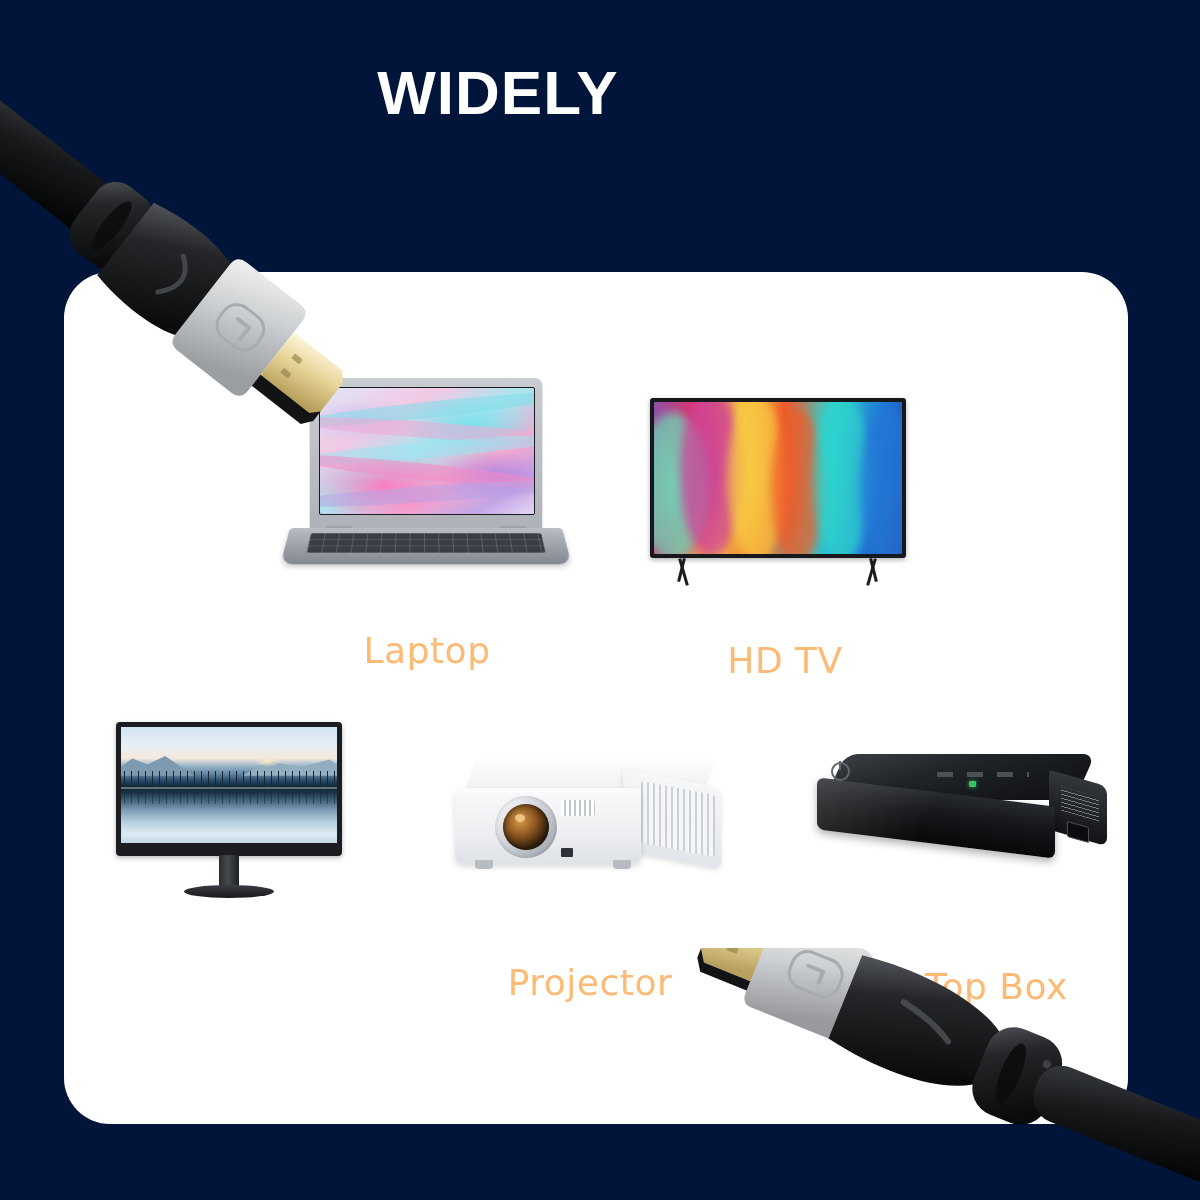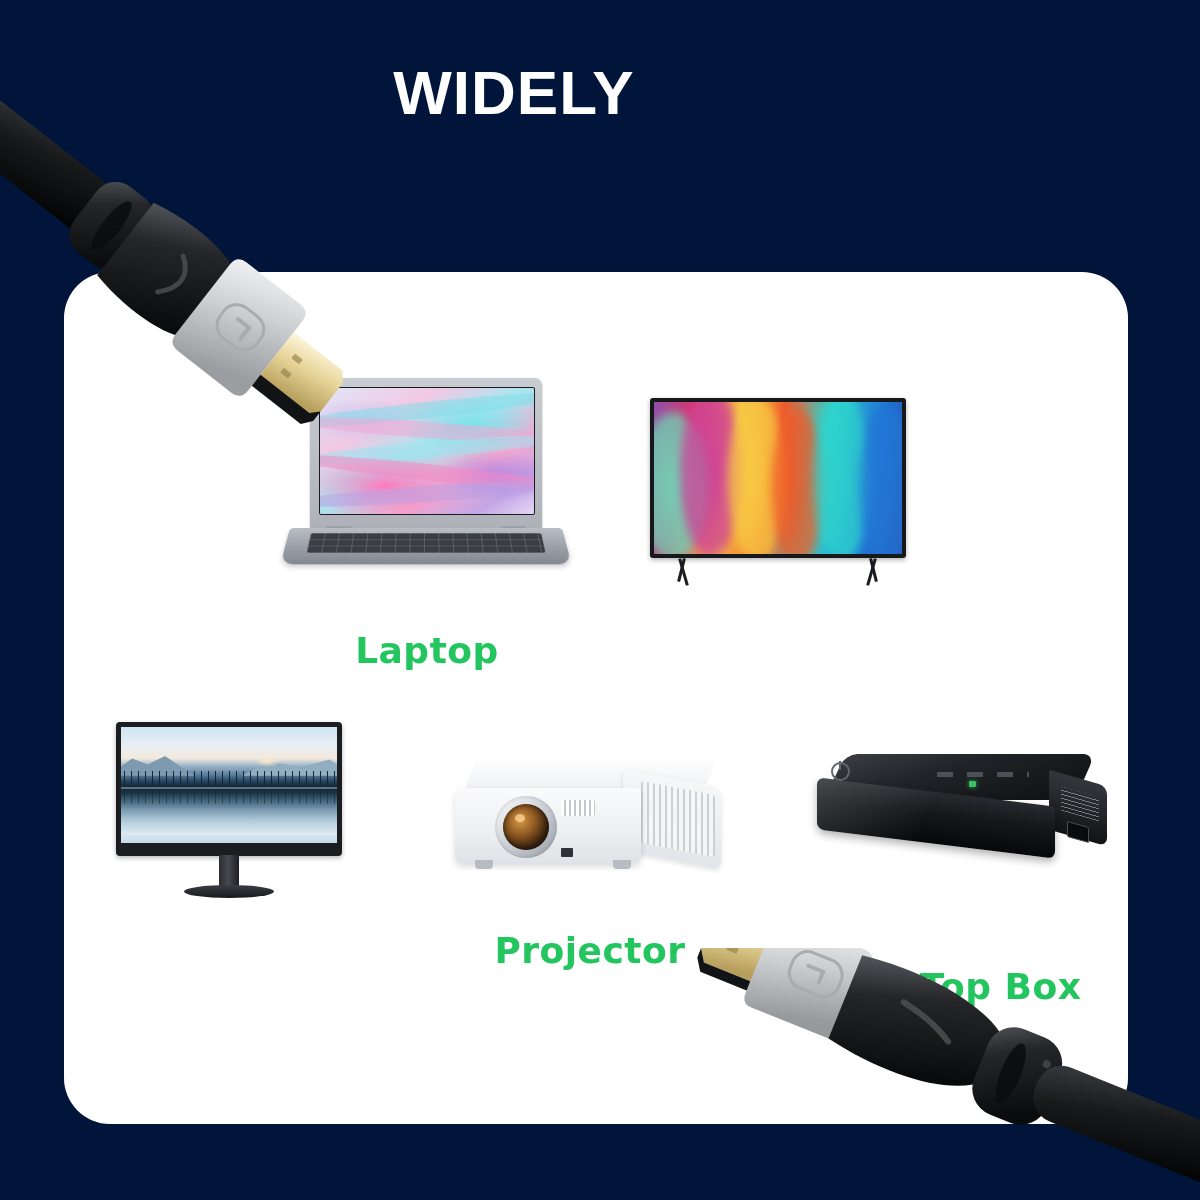--- a/index.html
+++ b/index.html
@@ -23,21 +23,20 @@
   }
 
   
   #heading {
     position: absolute;
     left: 0;
     top: 60px;
     width: 996px;
     text-align: center;
     z-index: 6;
-    padding-left: 16px;
   }
   .head-line {
     display: block;
     font-family: "Liberation Sans", sans-serif;
     font-weight: bold;
     letter-spacing: 1px;
     line-height: 1.08;
   }
   #head-line1 {
     font-size: 62px;
@@ -66,23 +65,23 @@
     position: absolute;
     z-index: 3;
     text-align: center;
   }
   .device-art {
     position: relative;
     margin: 0 auto;
   }
   .device-label {
     font-family: "DejaVu Sans", sans-serif;
-    font-weight: 700;
+    font-weight: 400;
     font-size: 36px;
-    color: #22c55e;
+    color: #fdba74;
     letter-spacing: 0.5px;
     white-space: nowrap;
   }
 
   
   .lt-wrap { width: 290px; height: 200px; }
   .lt-lid {
     position: absolute; left: 28px; top: 0;
     width: 232px; height: 152px;
     background: linear-gradient(180deg,#c9ccd1,#aeb2b8);
@@ -417,20 +416,21 @@
           <div class="tv-blob" style="left:118px; top:6px;   width:52px;  height:160px; background:#ef5a28;"></div>
           <div class="tv-blob" style="left:160px; top:-10px; width:56px;  height:172px; background:#2ed3cd;"></div>
           <div class="tv-blob" style="left:206px; top:4px;   width:56px;  height:164px; background:#2277d6;"></div>
         </div>
       </div>
       <div class="tv-leg l"></div>
       <div class="tv-leg2 l"></div>
       <div class="tv-leg r"></div>
       <div class="tv-leg2 r"></div>
     </div>
+    <div class="device-label" style="margin-top:42px;">HD TV</div>
   </div>
 
   <div class="device-cell" style="left:96px; top:722px; width:280px;">
     <div class="device-art mn-wrap">
       <div class="mn-body">
         <div class="mn-screen">
           <div class="mn-mtn" style="left:-6%;  top:24%; width:40%; height:18%;
                clip-path: polygon(0% 100%, 28% 18%, 46% 46%, 66% 6%, 100% 100%);
                background:#7e9ab0;"></div>
           <div class="mn-mtn" style="left:56%; top:26%; width:52%; height:16%;
@@ -454,21 +454,21 @@
       <div class="pj-vent"></div>
       <div class="pj-front"></div>
       <div class="pj-grill"></div>
       <div class="pj-port"></div>
       <div class="pj-lensring">
         <div class="pj-lens"></div>
       </div>
       <div class="pj-foot" style="left:30px;"></div>
       <div class="pj-foot" style="left:168px;"></div>
     </div>
-    <div class="device-label" style="margin-top:32px;">Projector</div>
+    <div class="device-label" style="margin-top:64px;">Projector</div>
   </div>
 
   <div class="device-cell" style="left:806px; top:748px; width:310px;">
     <div class="device-art stb-wrap">
       <div class="stb-top"></div>
       <div class="stb-side"></div>
       <div class="stb-sidevent"></div>
       <div class="stb-sideport"></div>
       <div class="stb-front">
         <div class="stb-gloss"></div>

